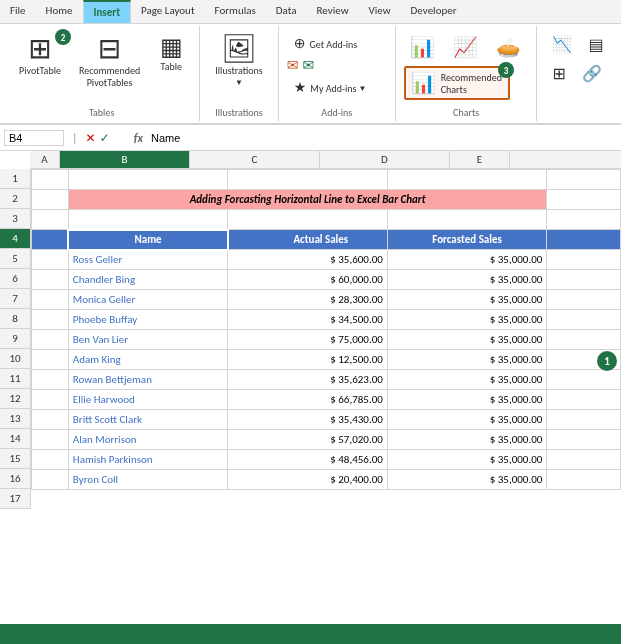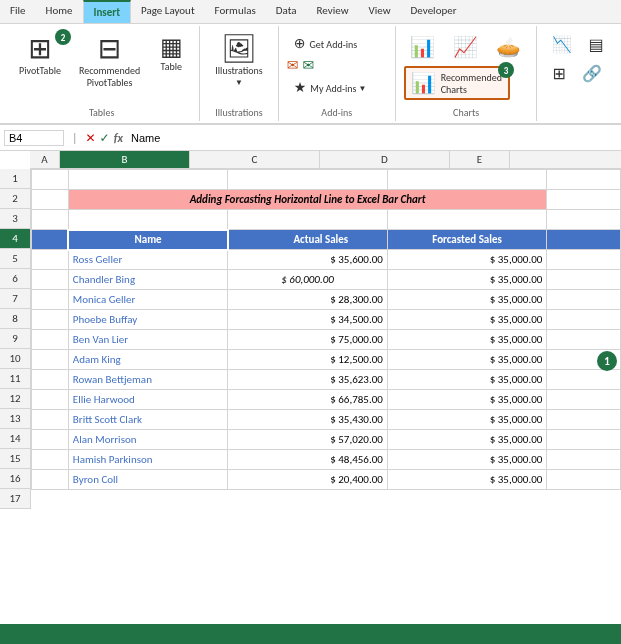--- a/index.html
+++ b/index.html
@@ -160,21 +160,21 @@
     </div>
   </div>
 </div>
 
 <div class="formula-bar">
   <input class="cell-ref" value="B4" style="">
   <span style="color:#999; margin:0 4px;">|</span>
   <div class="formula-icons">
     <span style="cursor:pointer; color:#c00;">✕</span>
     <span style="cursor:pointer; color:#217346;">✓</span>
-    <span style="cursor:pointer; font-style:italic; font-weight:bold;">fx</span>
+    <span style="cursor:pointer; font-style:italic; font-weight:bold;margin-left:20px;">fx</span>
   </div>
   <input class="formula-input" value="Name" style="">
 </div>
 
 <div style="display:flex; flex-direction:column; position:relative;">
 
   <div class="col-headers" style="margin-left:30px;">
     <div class="col-header col-a">A</div>
     <div class="col-header col-b" style="background:#217346; color:#fff;">B</div>
     <div class="col-header col-c">C</div>
@@ -241,21 +241,21 @@
         <tr class="data-row">
           <td class="col-a"></td>
           <td class="col-b name">Ross Geller</td>
           <td class="col-c money" style="text-align:right;">$ 35,600.00</td>
           <td class="col-d money" style="text-align:right;">$ 35,000.00</td>
           <td class="col-e"></td>
         </tr>
         <tr class="data-row">
           <td class="col-a"></td>
           <td class="col-b name">Chandler Bing</td>
-          <td class="col-c money" style="text-align:center;font-style:italic;">$ 60,000.00</td>
+          <td class="col-c money" style="text-align:right;">$ 60,000.00</td>
           <td class="col-d money" style="text-align:right;">$ 35,000.00</td>
           <td class="col-e"></td>
         </tr>
         <tr class="data-row">
           <td class="col-a"></td>
           <td class="col-b name">Monica Geller</td>
           <td class="col-c money" style="text-align:right;">$ 28,300.00</td>
           <td class="col-d money" style="text-align:right;">$ 35,000.00</td>
           <td class="col-e"></td>
         </tr>

